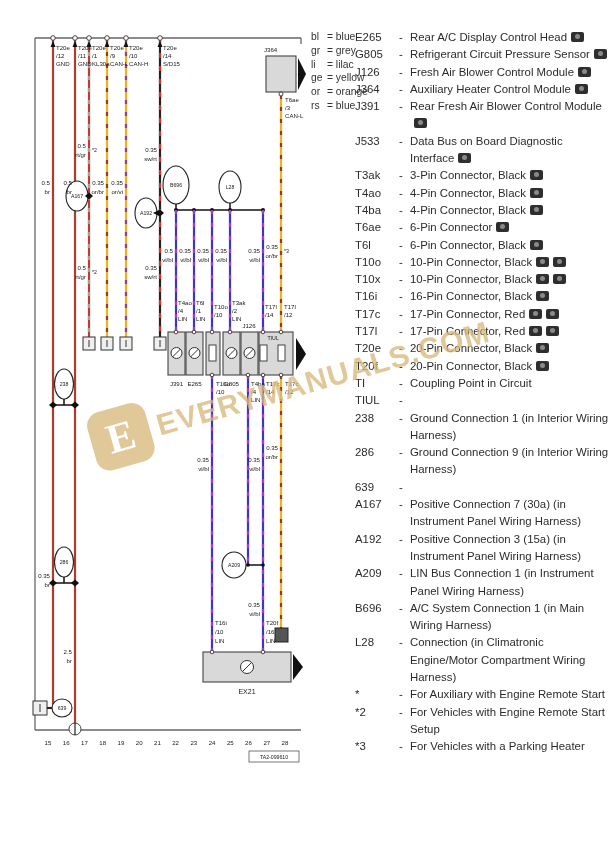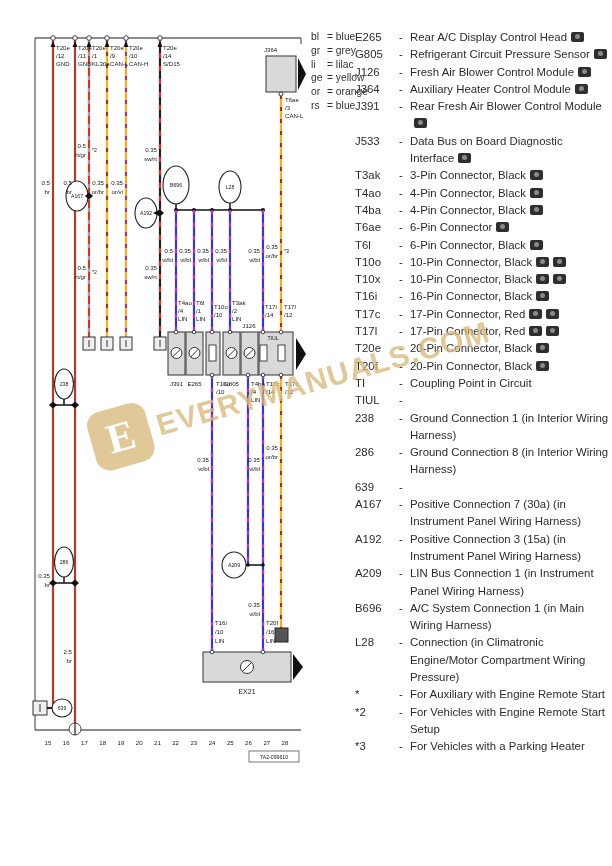--- a/index.html
+++ b/index.html
@@ -494,21 +494,21 @@
         <span class="lg-dash">-</span>
       </div>
       <div class="legend-row">
         <span class="lg-code">238</span>
         <span class="lg-dash">-</span>
         <span class="lg-desc">Ground Connection 1 (in Interior Wiring Harness)</span>
       </div>
       <div class="legend-row">
         <span class="lg-code">286</span>
         <span class="lg-dash">-</span>
-        <span class="lg-desc">Ground Connection 8 (in Interior Wiring Harness)</span>
+        <span class="lg-desc">Ground Connection 9 (in Interior Wiring Harness)</span>
       </div>
       <div class="legend-row">
         <span class="lg-code">639</span>
         <span class="lg-dash">-</span>
       </div>
       <div class="legend-row">
         <span class="lg-code">A167</span>
         <span class="lg-dash">-</span>
         <span class="lg-desc">Positive Connection 7 (30a) (in Instrument Panel Wiring Harness)</span>
       </div>
@@ -523,21 +523,21 @@
         <span class="lg-desc">LIN Bus Connection 1 (in Instrument Panel Wiring Harness)</span>
       </div>
       <div class="legend-row">
         <span class="lg-code">B696</span>
         <span class="lg-dash">-</span>
         <span class="lg-desc">A/C System Connection 1 (in Main Wiring Harness)</span>
       </div>
       <div class="legend-row">
         <span class="lg-code">L28</span>
         <span class="lg-dash">-</span>
-        <span class="lg-desc">Connection (in Climatronic Engine/Motor Compartment Wiring Pressure)</span>
+        <span class="lg-desc">Connection (in Climatronic Engine/Motor Compartment Wiring Harness)</span>
       </div>
       <div class="legend-row">
         <span class="lg-code">*</span>
         <span class="lg-dash">-</span>
         <span class="lg-desc">For Auxiliary with Engine Remote Start</span>
       </div>
       <div class="legend-row">
         <span class="lg-code">*2</span>
         <span class="lg-dash">-</span>
         <span class="lg-desc">For Vehicles with Engine Remote Start Setup</span>

